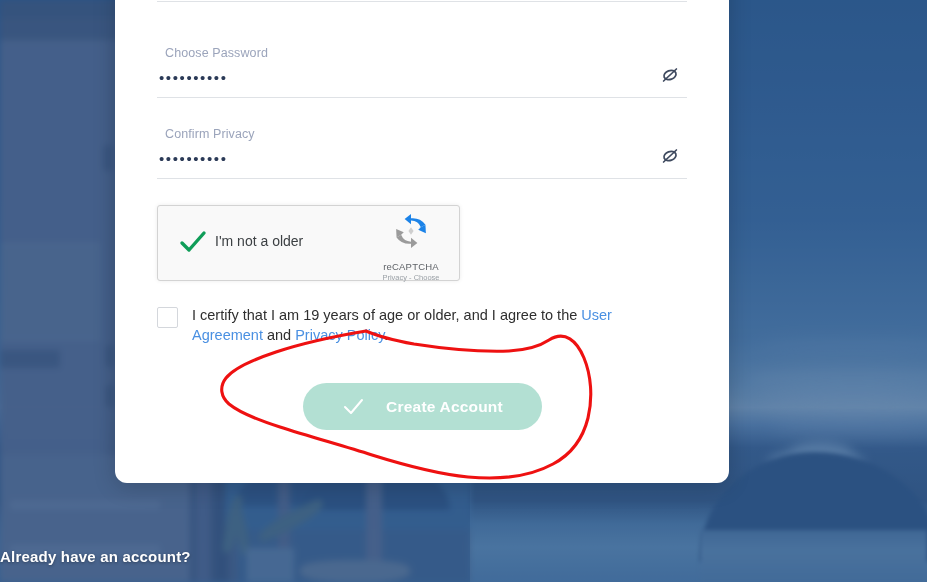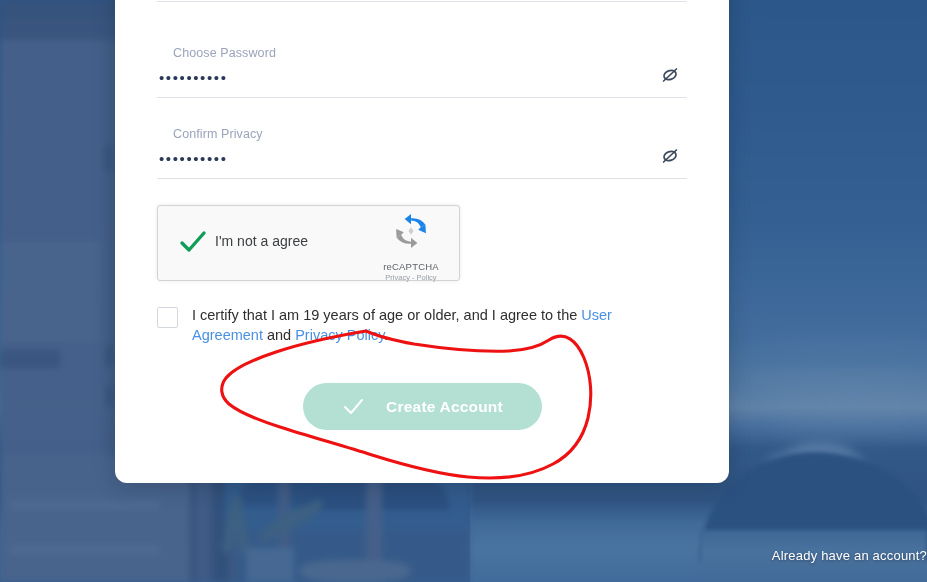--- a/index.html
+++ b/index.html
@@ -173,21 +173,21 @@
     left: 0;
     right: 0;
     border-bottom: 1px solid #dfe2e6;
   }
   .field-top    { top: 96px;  height: 26px; }
   .field-pw     { top: 132px; height: 86px; }
   .field-cpw    { top: 213px; height: 86px; }
 
   .field-label {
     position: absolute;
-    left: 16px;
+    left: 8px;
     top: 34px;
     font-size: 12.5px;
     color: #9ba4bb;
     letter-spacing: .1px;
   }
   .field-value {
     position: absolute;
     left: 2px;
     top: 56px;
     font-size: 15px;
@@ -311,24 +311,24 @@
     cursor: default;
   }
   .cta svg { display: block; }
 
   
   .bottom-note {
     position: absolute;
     left: 0;
     right: 0;
     top: 548px;
-    text-align: right;
+    text-align: left;
     color: #ffffff;
-    font-size: 13px;
-    font-weight: normal;
+    font-size: 15px;
+    font-weight: bold;
     letter-spacing: .2px;
     text-shadow: 0 1px 3px rgba(0,0,0,0.35);
   }
 
   
   .annot {
     position: absolute;
     left: 0; top: 0;
     width: 927px; height: 582px;
     pointer-events: none;
@@ -418,32 +418,32 @@
           </svg>
         </span>
       </div>
 
       <div class="recaptcha">
         <span class="rc-check">
           <svg width="30" height="30" viewBox="0 0 30 30" fill="none" stroke="#0f9d58" stroke-width="3.4" stroke-linecap="round" stroke-linejoin="round">
             <polyline points="4,15 11,22 26,5"></polyline>
           </svg>
         </span>
-        <div class="rc-label">I'm not a agree</div>
+        <div class="rc-label">I'm not a older</div>
         <div class="rc-brand">
           <svg class="rc-logo" viewBox="0 0 40 40">
             <path d="M20 5 L20 0 L12.5 6 L20 12 L20 7.5 A12.5 12.5 0 0 1 31.6 15.5 L37 12.5 A19 19 0 0 0 20 5 Z" fill="#1c83e8"></path>
             <path d="M31.6 15.5 L37 12.5 L37.5 22.5 L28.5 18.5 Z" fill="#1c83e8"></path>
             <path d="M20 35 L20 40 L27.5 34 L20 28 L20 32.5 A12.5 12.5 0 0 1 8.4 24.5 L3 27.5 A19 19 0 0 0 20 35 Z" fill="#9b9b9b"></path>
             <path d="M8.4 24.5 L3 27.5 L2.5 17.5 L11.5 21.5 Z" fill="#9b9b9b"></path>
             <circle cx="20" cy="20" r="5.2" fill="#f9f9f9"></circle>
             <path d="M20 15.5 L23 20 L20 24.5 L17 20 Z" fill="#cfcfcf"></path>
           </svg>
           <div class="rc-name">reCAPTCHA</div>
-          <div class="rc-legal">Privacy - Policy</div>
+          <div class="rc-legal">Privacy - Choose</div>
         </div>
       </div>
 
       <div class="consent">
         <div class="consent-box"></div>
         <div class="consent-text">
           <span>I certify that I am 19 years of age or older, and I agree to the </span><a href="#">User Agreement</a><span> and </span><a href="#">Privacy Policy</a><span>.</span>
         </div>
       </div>
 

